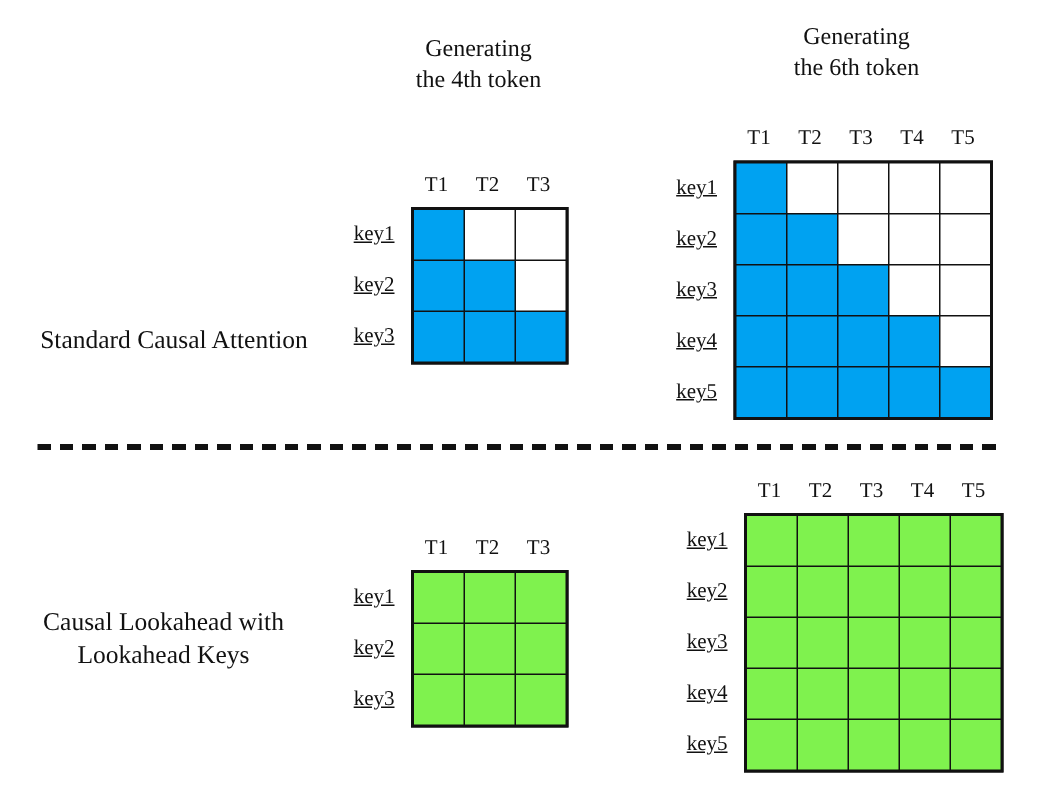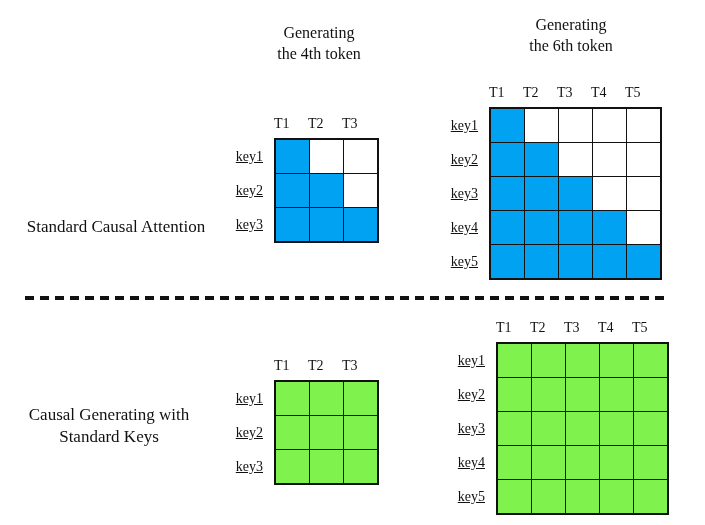--- a/index.html
+++ b/index.html
@@ -55,20 +55,21 @@
 
   .col-heads {
     position: absolute;
     left: 0;
     bottom: 100%;
     margin-bottom: 6px;
     display: flex;
   }
   .col-head {
     width: var(--pitch);
+    text-align: center;
     font-size: 14px;
     line-height: 16px;
   }
 
   .row-labels {
     position: absolute;
     right: 100%;
     margin-right: 11px;
     top: 2px;
     text-decoration: underline;
@@ -102,22 +103,22 @@
 </div>
 <div class="fig-title pos-title-right">
   <div>Generating</div>
   <div>the 6th token</div>
 </div>
 
 <div class="section-label pos-label-standard">
   <div>Standard Causal Attention</div>
 </div>
 <div class="section-label pos-label-lookahead">
-  <div>Causal Generating with</div>
-  <div>Standard Keys</div>
+  <div>Causal Lookahead with</div>
+  <div>Lookahead Keys</div>
 </div>
 
 <div class="grid-block pos-grid-std-3">
   <div class="col-heads">
       <div class="col-head">T1</div>
       <div class="col-head">T2</div>
       <div class="col-head">T3</div>
     </div>
   <div class="row-labels">
       <div class="row-label">key1</div>

